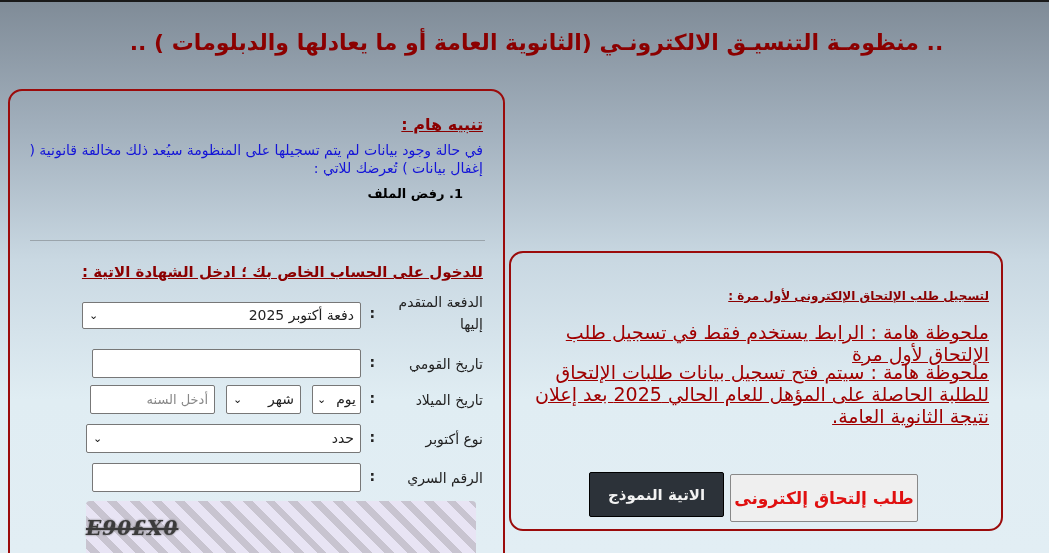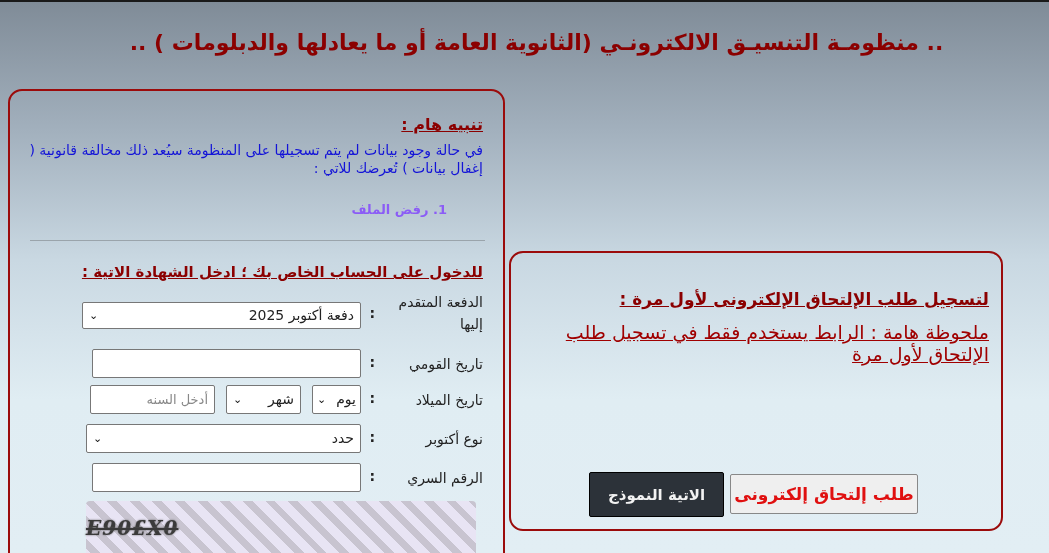--- a/index.html
+++ b/index.html
@@ -25,22 +25,22 @@
 
   .warn-title {
     position: absolute; right: 20px; top: 24px;
     color: #8b0000; font-weight: bold; font-size: 16px; text-decoration: underline;
   }
   .warn-text {
     position: absolute; right: 20px; top: 50px; width: 465px;
     color: #1313d8; font-size: 14px; line-height: 18px; text-align: right;
   }
   .warn-list {
-    position: absolute; right: 40px; top: 92px; margin: 16px; padding: 0;
-    list-style: none; color: #8b5cf6; font-size: 13px; font-weight: bold; line-height: 21px;
+    position: absolute; right: 40px; top: 92px; margin: 0; padding: 0;
+    list-style: none; color: #000000; font-size: 13px; font-weight: bold; line-height: 21px;
   }
   .divider {
     position: absolute; left: 20px; top: 149px; width: 455px; height: 1px; background: #9aa4ab;
   }
   .login-title {
     position: absolute; right: 20px; top: 172px;
     color: #8b0000; font-weight: bold; font-size: 15px; text-decoration: underline;
   }
   .row { position: absolute; right: 20px; width: 460px; height: 30px; }
   .lbl { position: absolute; right: 0; color: #222; font-size: 14px; line-height: 22px; text-align: right; }
@@ -58,28 +58,28 @@
   }
   .captcha-text {
     position: absolute; left: 0; right: 0; top: 15px; direction: ltr;
     font-family: "DejaVu Serif", serif; font-style: italic; font-weight: bold; font-size: 20px;
     color: #3a3a3a; text-decoration: line-through; letter-spacing: 1px;
     text-shadow: 0 0 2px #555;
   }
 
   .reg-title {
     position: absolute; right: 12px; top: 36px;
-    color: #8b0000; font-weight: bold; font-size: 17px; text-decoration: underline;
+    color: #8b0000; font-weight: bold; font-size: 12px; text-decoration: underline;
   }
   .note {
     position: absolute; right: 12px; width: 465px; text-align: right;
     color: #a00000; font-size: 19px; line-height: 22px; text-decoration: underline;
   }
   .btn {
-    position: absolute; height: 40px; font-size: 15px; font-weight: bold; border-radius: 2px;
+    position: absolute; height: 48px; font-size: 15px; font-weight: bold; border-radius: 2px;
     display: flex; align-items: center; justify-content: center;
   }
   .btn-apply { right: 83px; top: 221px; width: 188px; background: #efefef; border: 1px solid #888; color: #e01010; font-size: 17px; }
   .btn-print { right: 277px; top: 219px; width: 135px; height: 45px; background: #2c3239; border: 1px solid #000; color: #f2f2f2; }
 </style>
 </head>
 <body>
 
 <div class="topbar"></div>
 
@@ -140,16 +140,17 @@
   </div>
 
   <div class="captcha">
     <div class="captcha-text">E90£X0</div>
   </div>
 </div>
 
 <div class="panel panel-right">
   <div class="reg-title">لتسجيل طلب الإلتحاق الإلكترونى لأول مرة :</div>
   <div class="note" style="top:68px;">ملحوظة هامة : الرابط يستخدم فقط في تسجيل طلب الإلتحاق لأول مرة</div>
+  <div class="note" style="top:108px;">ملحوظة هامة : سيتم فتح تسجيل بيانات طلبات الإلتحاق للطلبة الحاصلة على المؤهل للعام الحالي 2025 بعد إعلان نتيجة الثانوية العامة.</div>
 
   <div class="btn btn-apply">طلب إلتحاق إلكترونى</div>
   <div class="btn btn-print">الاتية النموذج</div>
 </div>
 
 </body></html>

